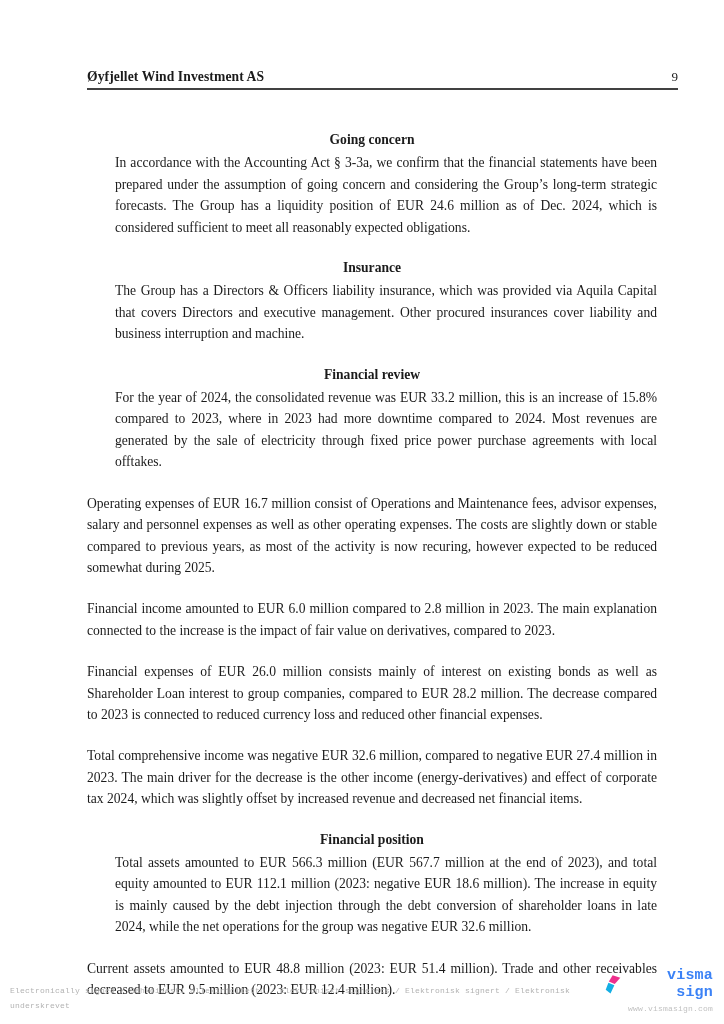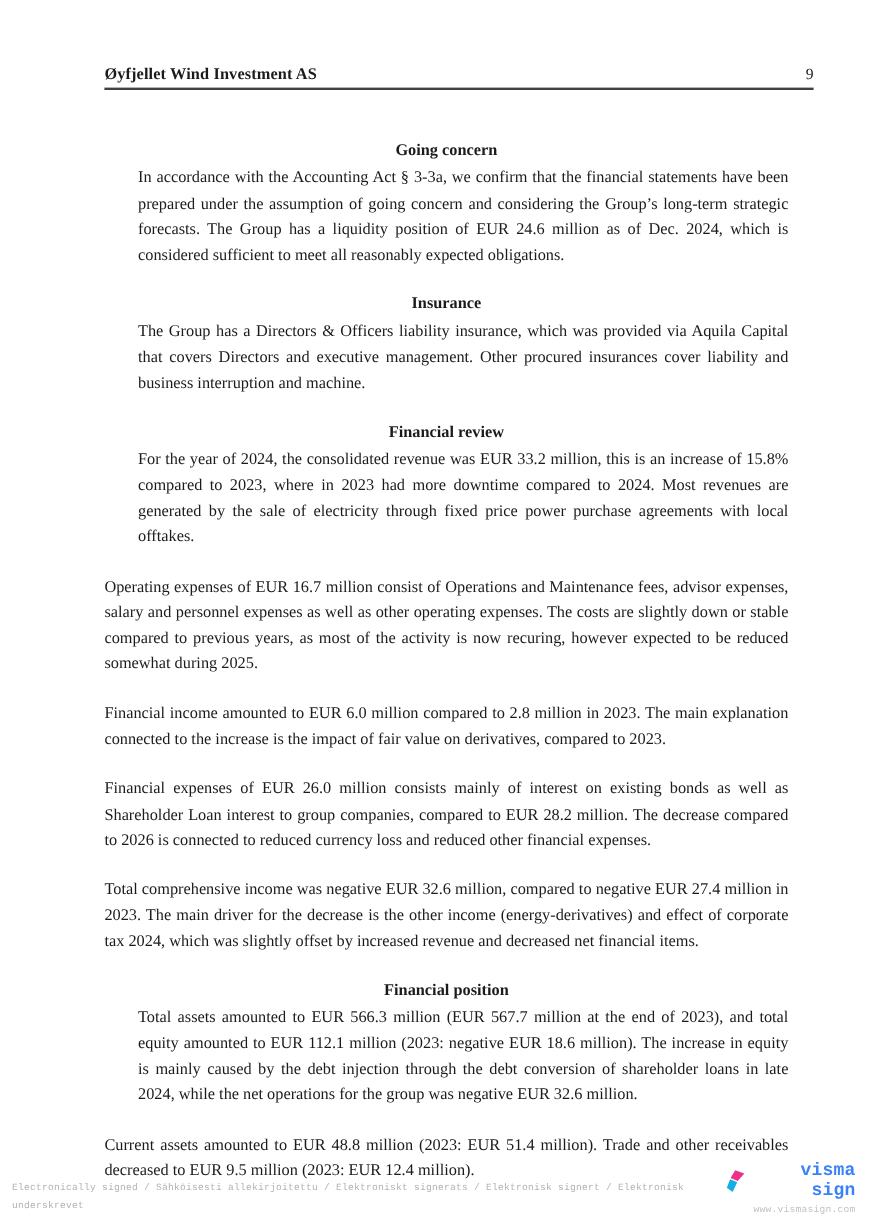--- a/index.html
+++ b/index.html
@@ -19,20 +19,21 @@
     position: absolute;
     left: 87px; top: 54px;
     width: 591px;
   }
   .doc-header {
     display: flex;
     justify-content: space-between;
     align-items: baseline;
     border-bottom: 2px solid #414141;
     padding-bottom: 3px;
+    margin-top: 15px;
   }
   .doc-title {
     font-size: 13.6px;
     font-weight: bold;
     letter-spacing: 0.1px;
   }
   .page-number {
     font-size: 13px;
     font-weight: normal;
   }
@@ -113,21 +114,21 @@
         </section>
         <section class="doc-section">
           <h2 class="section-heading">Insurance</h2>
           <p class="doc-paragraph">The Group has a Directors &amp; Officers liability insurance, which was provided via Aquila Capital that covers Directors and executive management. Other procured insurances cover liability and business interruption and machine.</p>
         </section>
         <section class="doc-section">
           <h2 class="section-heading">Financial review</h2>
           <p class="doc-paragraph">For the year of 2024, the consolidated revenue was EUR 33.2 million, this is an increase of 15.8% compared to 2023, where in 2023 had more downtime compared to 2024. Most revenues are generated by the sale of electricity through fixed price power purchase agreements with local offtakes.</p>
           <p class="doc-paragraph">Operating expenses of EUR 16.7 million consist of Operations and Maintenance fees, advisor expenses, salary and personnel expenses as well as other operating expenses. The costs are slightly down or stable compared to previous years, as most of the activity is now recuring, however expected to be reduced somewhat during 2025.</p>
           <p class="doc-paragraph">Financial income amounted to EUR 6.0 million compared to 2.8 million in 2023. The main explanation connected to the increase is the impact of fair value on derivatives, compared to 2023.</p>
-          <p class="doc-paragraph">Financial expenses of EUR 26.0 million consists mainly of interest on existing bonds as well as Shareholder Loan interest to group companies, compared to EUR 28.2 million. The decrease compared to 2026 is connected to reduced currency loss and reduced other financial expenses.</p>
+          <p class="doc-paragraph">Financial expenses of EUR 26.0 million consists mainly of interest on existing bonds as well as Shareholder Loan interest to group companies, compared to EUR 28.2 million. The decrease compared to 2023 is connected to reduced currency loss and reduced other financial expenses.</p>
           <p class="doc-paragraph">Total comprehensive income was negative EUR 32.6 million, compared to negative EUR 27.4 million in 2023. The main driver for the decrease is the other income (energy-derivatives) and effect of corporate tax 2024, which was slightly offset by increased revenue and decreased net financial items.</p>
         </section>
         <section class="doc-section">
           <h2 class="section-heading">Financial position</h2>
           <p class="doc-paragraph">Total assets amounted to EUR 566.3 million (EUR 567.7 million at the end of 2023), and total equity amounted to EUR 112.1 million (2023: negative EUR 18.6 million). The increase in equity is mainly caused by the debt injection through the debt conversion of shareholder loans in late 2024, while the net operations for the group was negative EUR 32.6 million.</p>
           <p class="doc-paragraph">Current assets amounted to EUR 48.8 million (2023: EUR 51.4 million). Trade and other receivables decreased to EUR 9.5 million (2023: EUR 12.4 million).</p>
         </section>
       </div>
 
   </div>

